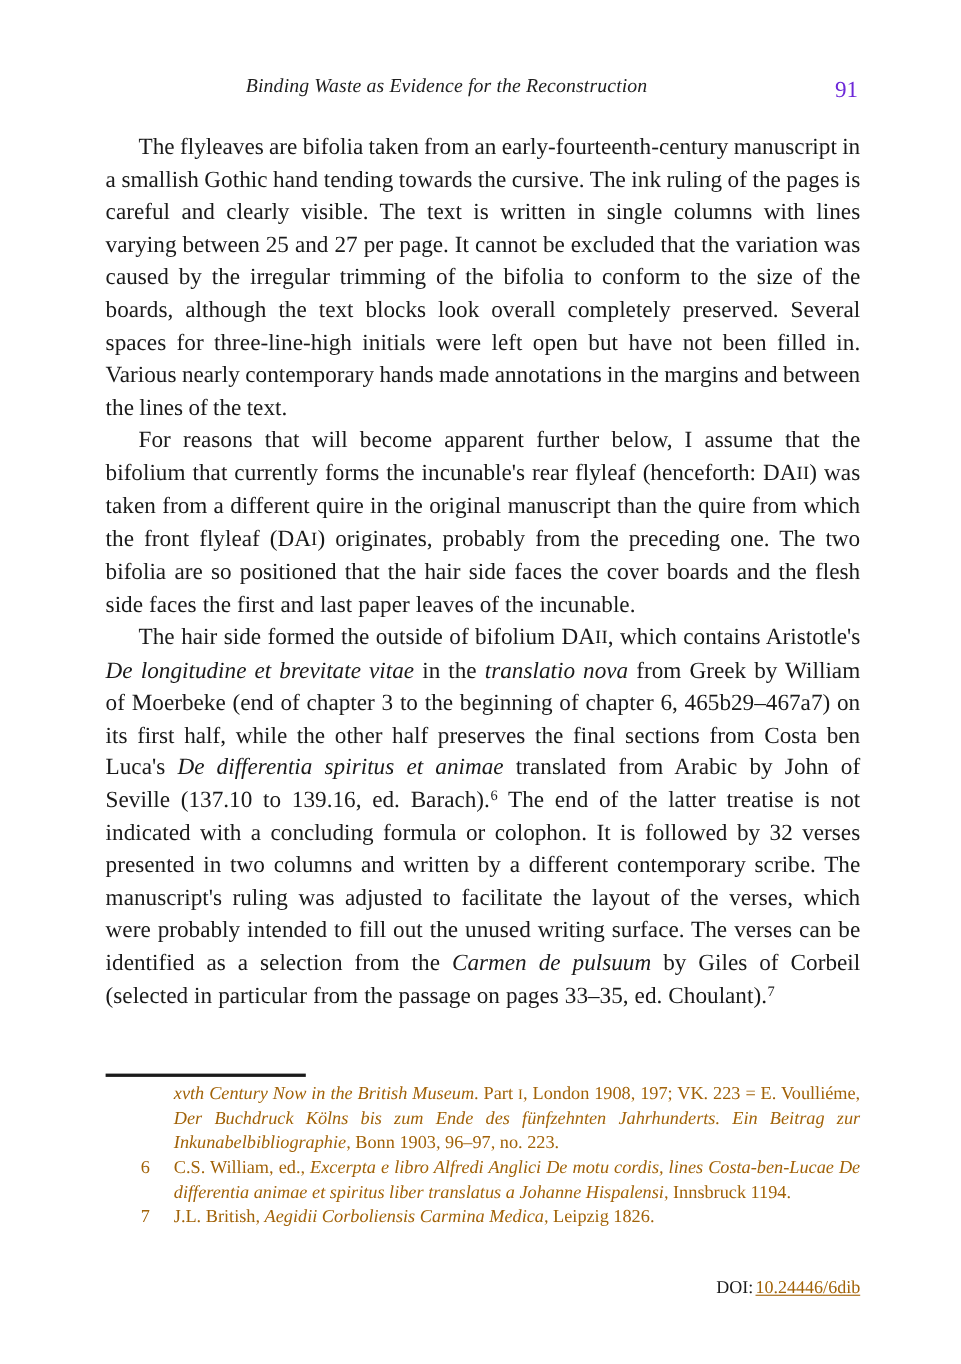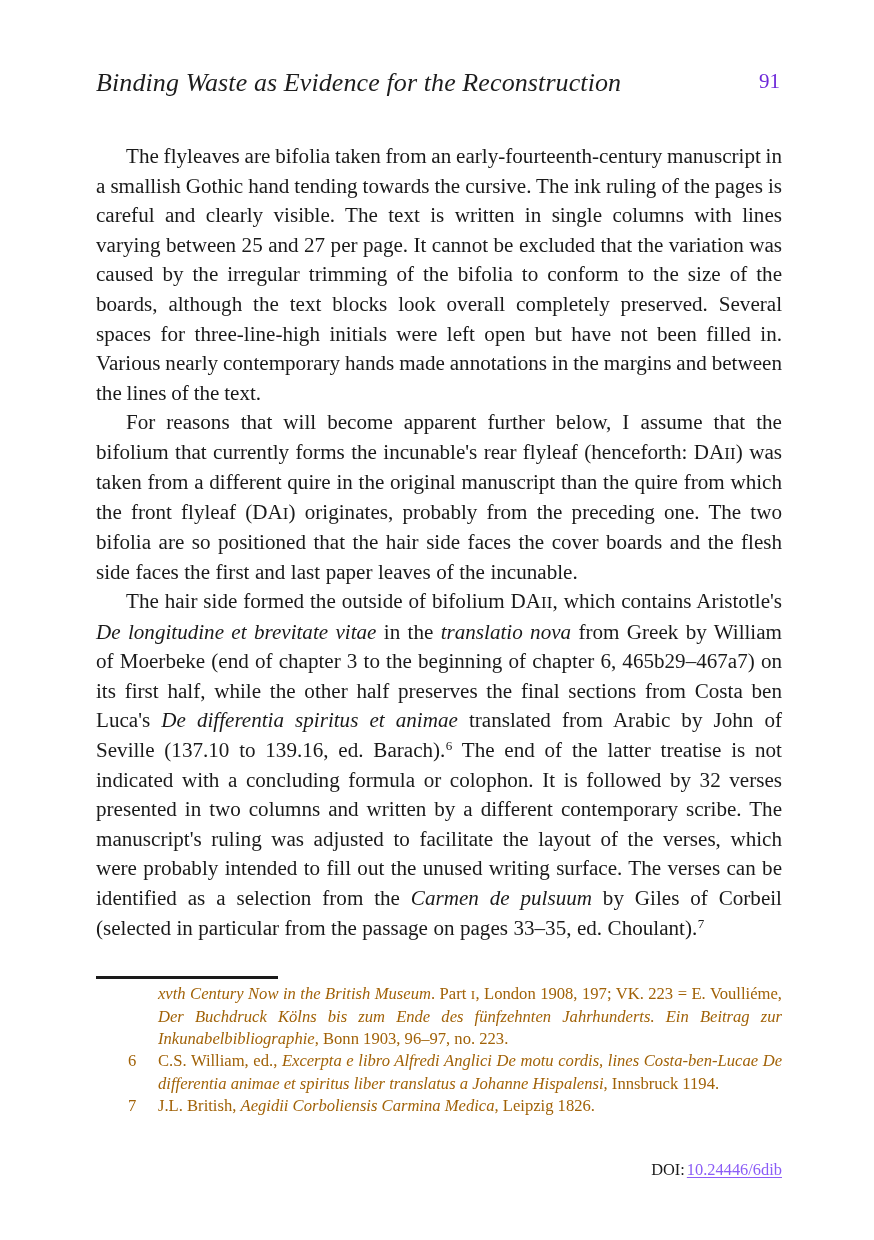--- a/index.html
+++ b/index.html
@@ -30,43 +30,42 @@
     left: 96px;
     top: 68px;
     width: 684px;
     height: 34px;
   }
   .rh-title {
     position: absolute;
     left: 0;
     top: 0;
     width: 620px;
-    text-align: left;
+    text-align: center;
     font-style: italic;
-    font-size: 26px;
+    font-size: 18px;
     letter-spacing: 0.1px;
     color: #1d1d1d;
     white-space: nowrap;
   }
   .rh-pageno {
     position: absolute;
     right: 0;
     top: 1px;
     font-size: 21px;
     font-feature-settings: "onum" 1;
     color: #6d28d9;
   }
 
   
   .bodyblock {
     position: absolute;
     left: 96px;
     top: 119px;
     width: 686px;
-    margin-top: 23px;
   }
   p.para {
     margin: 0;
     font-size: 21.1px;
     line-height: 29.6px;
     text-align: justify;
     text-justify: inter-word;
     text-indent: 30px;
     hyphens: manual;
     color: #1a1a1a;
@@ -137,21 +136,21 @@
     right: 92px;
     top: 1160px;
     font-size: 16.4px;
     color: #1a1a1a;
     white-space: nowrap;
     font-feature-settings: "onum" 1;
   }
   .doi-label {
   }
   .doi-link {
-    color: #8b5cf6;
+    color: #a16207;
     text-decoration: underline;
     text-underline-offset: 1.5px;
     padding-left: 2px;
   }
 </style>
 </head>
 <body>
 
 <div class="page">
 

